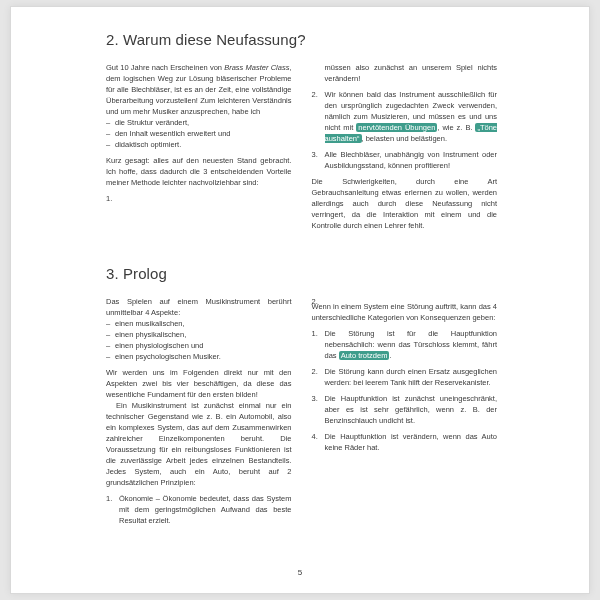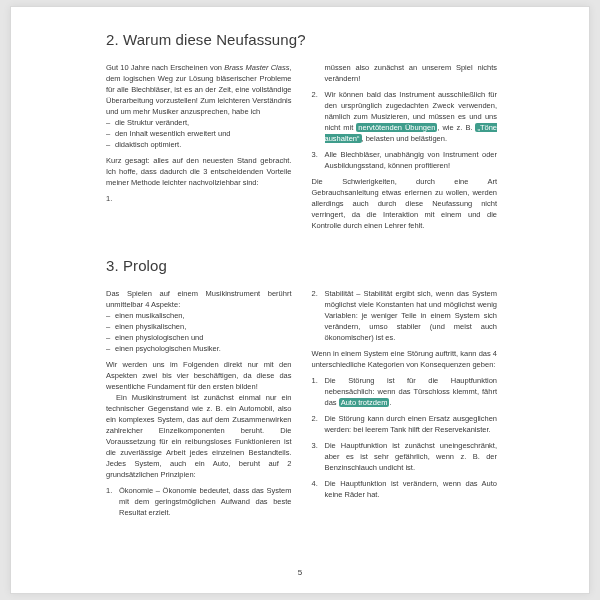--- a/index.html
+++ b/index.html
@@ -23,21 +23,21 @@
     background:var(--page-bg);
     border:1px solid #d9d9d9;
     box-shadow:0 0 8px rgba(0,0,0,0.07);
   }
   .content{
     position:absolute;
     left:95px;right:92px;top:24px;bottom:40px;
     color:var(--text);
   }
   section{display:block;}
-  section + section{margin-top:26px;}
+  section + section{margin-top:34px;}
   h2{
     font-size:15px;
     line-height:18px;
     font-weight:normal;
     color:var(--heading);
     margin:0 0 13px 0;
     letter-spacing:0.1px;
   }
   .cols{
     display:flex;
@@ -106,21 +106,21 @@
             <div class="block dash"><span class="marker">–</span><span class="body"><span>einen physikalischen,</span></span></div>
             <div class="block dash"><span class="marker">–</span><span class="body"><span>einen physiologischen und</span></span></div>
             <div class="block dash"><span class="marker">–</span><span class="body"><span>einen psychologischen Musiker.</span></span></div>
             <div class="block p gap"><span class="body"><span>Wir werden uns im Folgenden direkt nur mit den Aspekten zwei bis vier beschäftigen, da diese das wesentliche Fundament für den ersten bilden!</span></span></div>
             <div class="block p indent">
               <span class="body"><span>Ein Musikinstrument ist zunächst einmal nur ein technischer Gegenstand wie z. B. ein Automobil, also ein komplexes System, das auf dem Zusammenwirken zahlreicher Einzelkomponenten beruht. Die Voraussetzung für ein reibungsloses Funktionieren ist die zuverlässige Arbeit jedes einzelnen Bestandteils. Jedes System, auch ein Auto, beruht auf 2 grundsätzlichen Prinzipien:</span></span>
             </div>
             <div class="block num gap"><span class="marker">1.</span><span class="body"><span>Ökonomie – Ökonomie bedeutet, dass das System mit dem geringstmöglichen Aufwand das beste Resultat erzielt.</span></span></div>
           </div>
           <div class="col">
-            <div class="block num"><span class="marker">2.</span><span class="body"><span>Stabilität – Stabilität ergibt sich, wenn das System möglichst viele Konstanten hat und möglichst wenig Variablen: je weniger Teile in einem System sich verändern, umso stabiler (und meist auch ökonomischer) ist es.</span></span></div>
+            <div class="block num"><span class="marker">2.</span></div>
             <div class="block p gap"><span class="body"><span>Wenn in einem System eine Störung auftritt, kann das 4 unterschiedliche Kategorien von Konsequenzen geben:</span></span></div>
             <div class="block num gap"><span class="marker">1.</span><span class="body"><span>Die Störung ist für die Hauptfunktion nebensächlich: wenn das Türschloss klemmt, fährt das </span><span class="highlight">Auto trotzdem</span><span>.</span></span></div>
             <div class="block num gap"><span class="marker">2.</span><span class="body"><span>Die Störung kann durch einen Ersatz ausgeglichen werden: bei leerem Tank hilft der Reservekanister.</span></span></div>
             <div class="block num gap"><span class="marker">3.</span><span class="body"><span>Die Hauptfunktion ist zunächst uneingeschränkt, aber es ist sehr gefährlich, wenn z. B. der Benzinschlauch undicht ist.</span></span></div>
             <div class="block num gap"><span class="marker">4.</span><span class="body"><span>Die Hauptfunktion ist verändern, wenn das Auto keine Räder hat.</span></span></div>
           </div>
         </div>
       </section>
     </div>
   <div class="footer">

